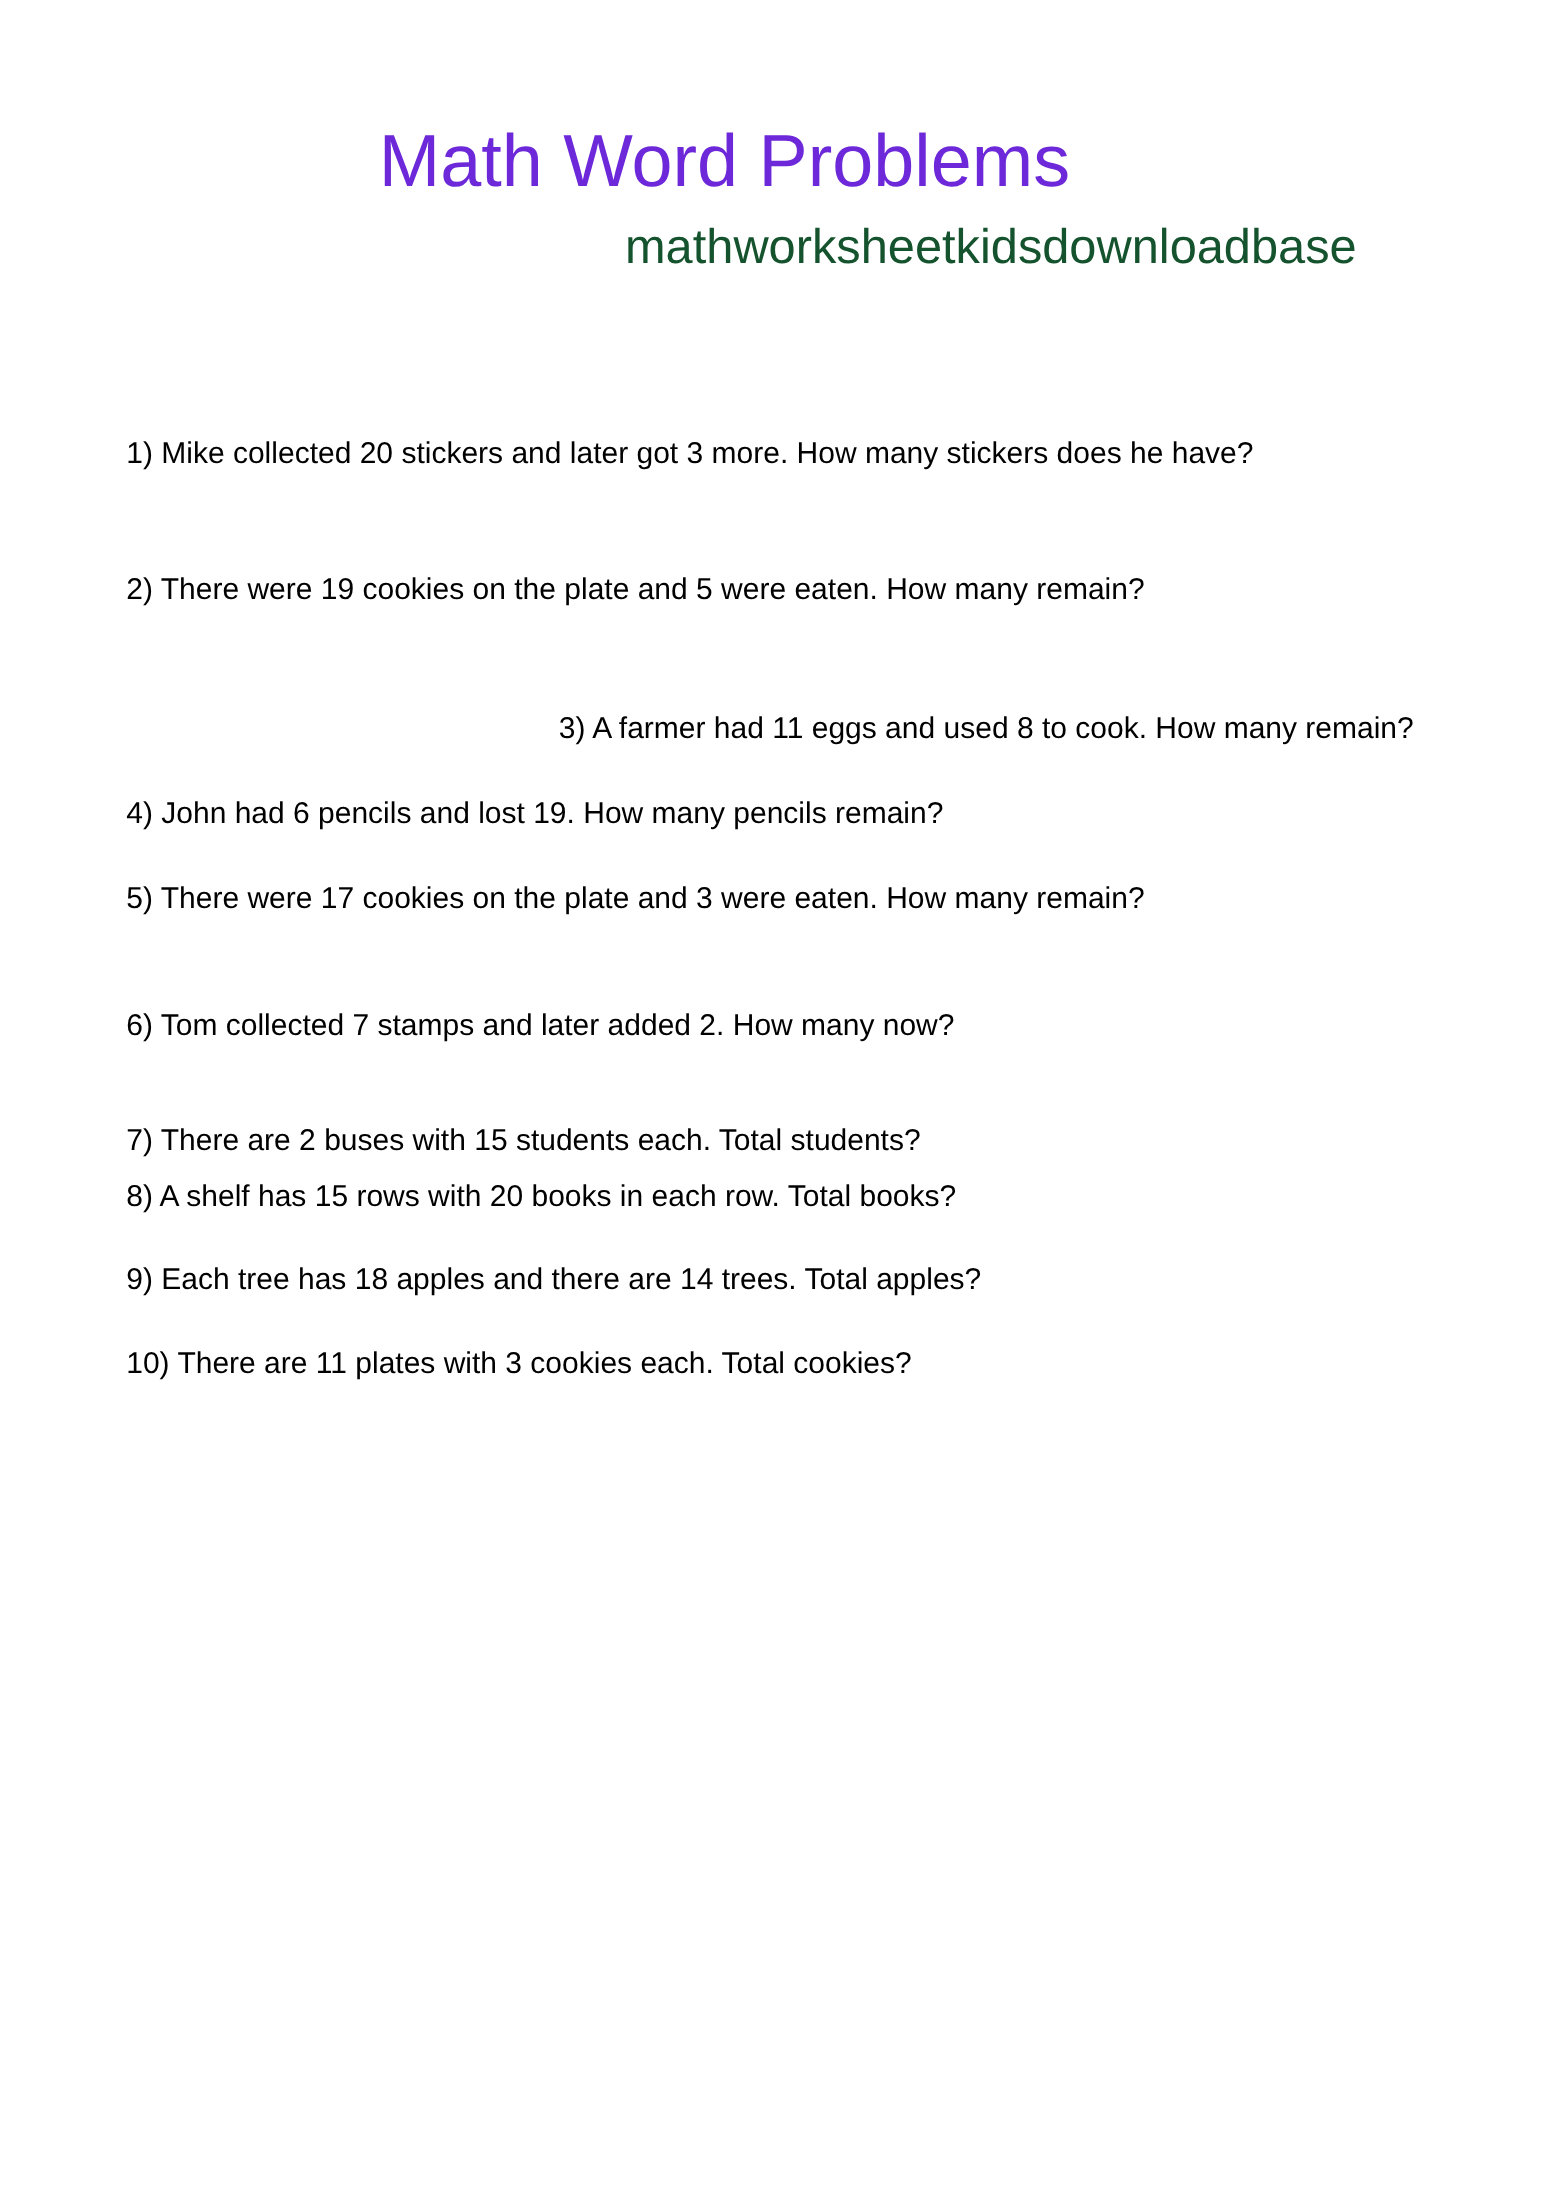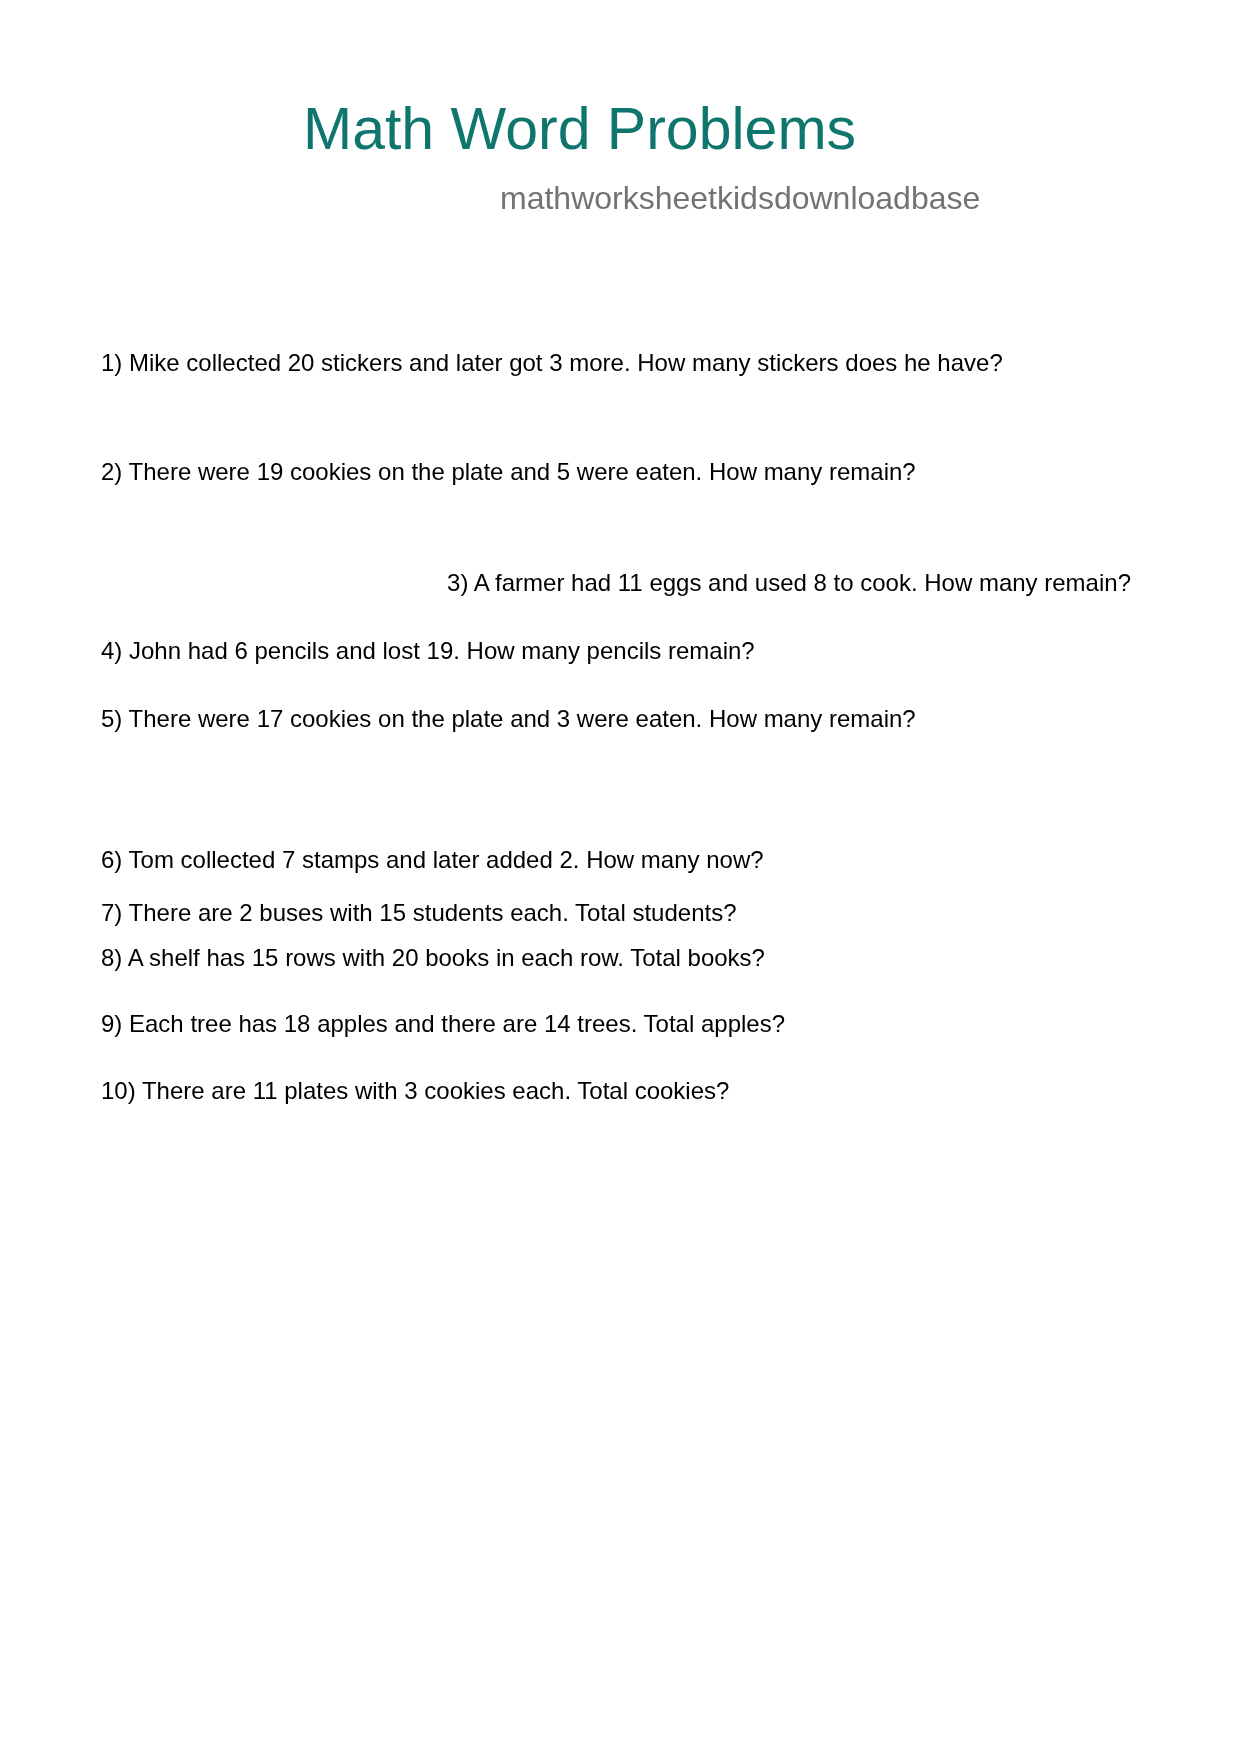--- a/index.html
+++ b/index.html
@@ -24,30 +24,30 @@
     }
     .title {
       position: absolute;
       left: 303px;
       top: 100px;
       margin: 0;
       font-size: 59px;
       line-height: 59px;
       font-weight: normal;
       white-space: nowrap;
-      color: #0f766e;
+      color: #6d28d9;
     }
     .subtitle {
       position: absolute;
       left: 500px;
       top: 180px;
-      font-size: 32px;
+      font-size: 39px;
       line-height: 36px;
       white-space: nowrap;
-      color: #737373;
+      color: #14532d;
     }
     .problems {
       position: absolute;
       left: 0; top: 0;
       margin: 0;
       padding: 0;
       list-style: none;
     }
     .problem {
       position: absolute;
@@ -55,21 +55,21 @@
       width: 1030px;
       font-size: 24px;
       line-height: 43px;
       color: #000000;
     }
     .p1  { top: 341px; }
     .p2  { top: 450px; }
     .p3  { top: 561px; text-align: right; }
     .p4  { top: 629px; }
     .p5  { top: 697px; }
-    .p6  { top: 838px; }
+    .p6  { top: 799px; }
     .p7  { top: 867px; margin-top: 24px; }
     .p8  { top: 936px; }
     .p9  { top: 1002px; }
     .p10 { top: 1069px; }
   </style>
 </head>
 <body>
 
 <div class="page">
   <h1 class="title">Math Word Problems</h1>

